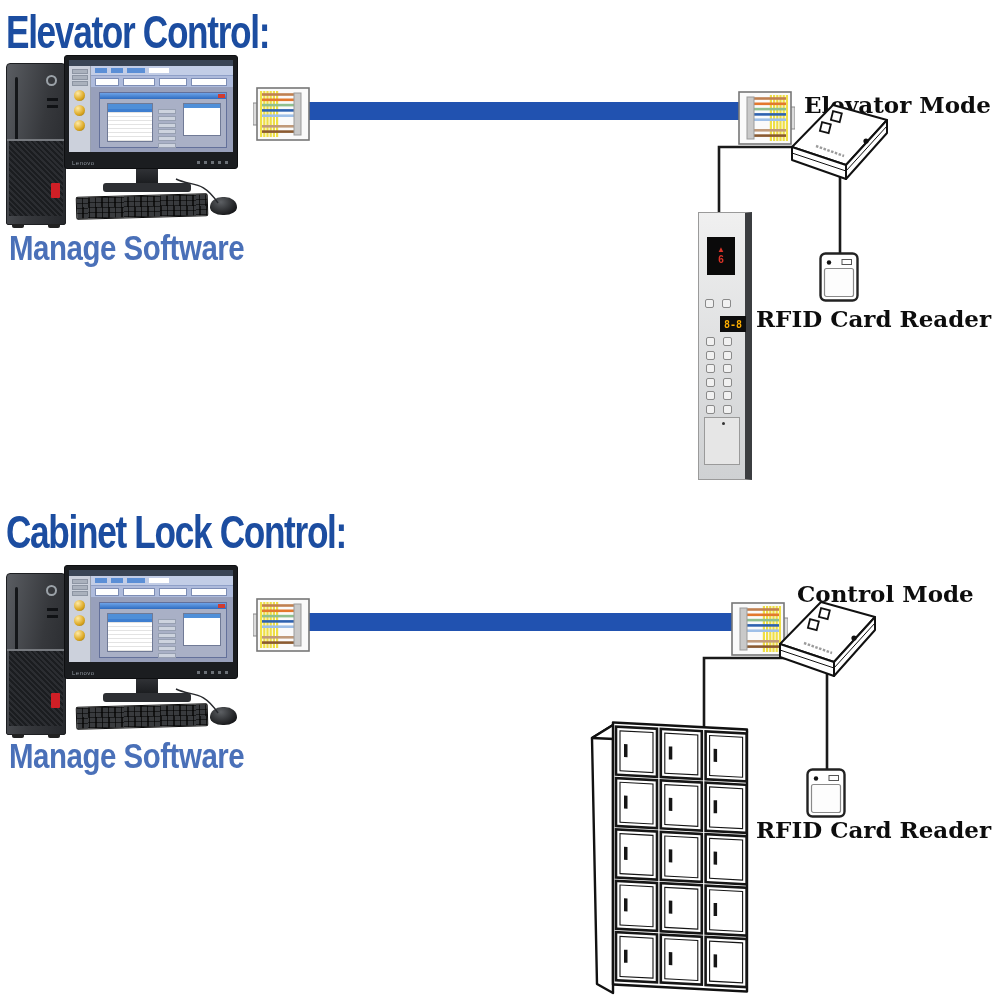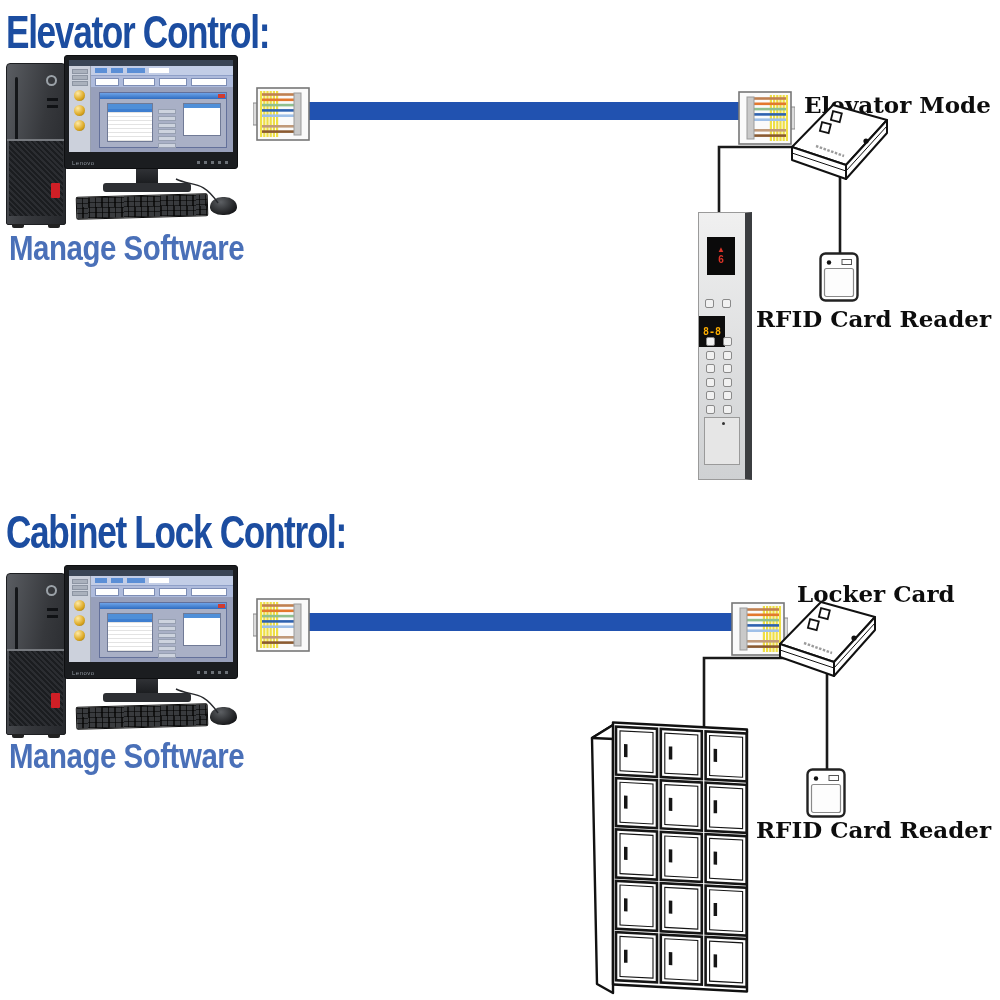--- a/index.html
+++ b/index.html
@@ -84,21 +84,21 @@
 
   
   .epanel{width:46px;height:266px;background:linear-gradient(#f0f0f0,#cfd1d3);
           border:1px solid #9a9a9a;border-right:7px solid #3b3d40;z-index:3;}
   .edisp{position:absolute;left:8px;top:24px;width:28px;height:38px;background:#0a0a0a;
          display:flex;flex-direction:column;align-items:center;justify-content:center;color:#dc3428;}
   .edisp .arr{font-size:8px;line-height:1;}
   .edisp .flr{font-size:10px;line-height:1.2;font-weight:700;}
   .ebtn-row{position:absolute;left:6px;top:86px;display:flex;gap:8px;}
   .ebtn{width:9px;height:9px;background:#f1f1f1;border:1px solid #8a8a8a;border-radius:2px;box-sizing:border-box;}
-  .eseg{position:absolute;left:0;top:103px;width:26px;height:31px;background:#0d0d0d;color:#ffaf00;
+  .eseg{position:absolute;left:21px;top:103px;width:26px;height:16px;background:#0d0d0d;color:#ffaf00;
         font:700 10px "DejaVu Sans Mono",monospace;display:flex;align-items:center;justify-content:center;}
   .ebtns{position:absolute;left:7px;top:124px;display:grid;grid-template-columns:repeat(2,9px);
          grid-auto-rows:9px;column-gap:8px;row-gap:4.5px;}
   .eplate{position:absolute;left:5px;top:204px;width:34px;height:46px;background:#e6e6e6;border:1px solid #9a9a9a;}
   .eplate .dot{position:absolute;left:50%;top:4px;width:3px;height:3px;background:#333;border-radius:50%;}
 
   
   .door-outer{fill:#fff;stroke:#151515;stroke-width:2.6;}
   .door-inner{fill:none;stroke:#151515;stroke-width:1.1;}
   .door-handle{fill:#151515;}
@@ -370,21 +370,21 @@
   <div class="abs manage" style="left:9px;top:738px;">Manage Software</div>
 
   <div class="abs cable" style="left:303px;top:613px;width:432px;height:18px;"></div>
   <svg class="abs rj45" style="left:253px;top:597px;" width="60" height="56">
       <use href="#rj45"></use>
     </svg>
   <svg class="abs rj45 flip" style="left:728px;top:601px;" width="60" height="56">
       <use href="#rj45"></use>
     </svg>
 
-  <div class="abs slab" style="left:797px;top:580px;">Locker Card</div>
+  <div class="abs slab" style="left:797px;top:580px;">Control Mode</div>
   <svg class="abs devsvg" style="left:768px;top:596px;" width="130" height="120">
       <use href="#ctrl"></use>
     </svg>
 
   <svg class="abs devsvg" style="left:585px;top:708px;" width="175" height="295">
     <polygon class="cab-line" points="7,30 28,17 28,285 12,276"></polygon>
     <polygon class="cab-line" points="7,30 28,17 162,24 142,36"></polygon>
     <g transform="skewY(3)">
       <rect x="28" y="13" width="134" height="262" class="cab-line"></rect>
       <g id="doors">

